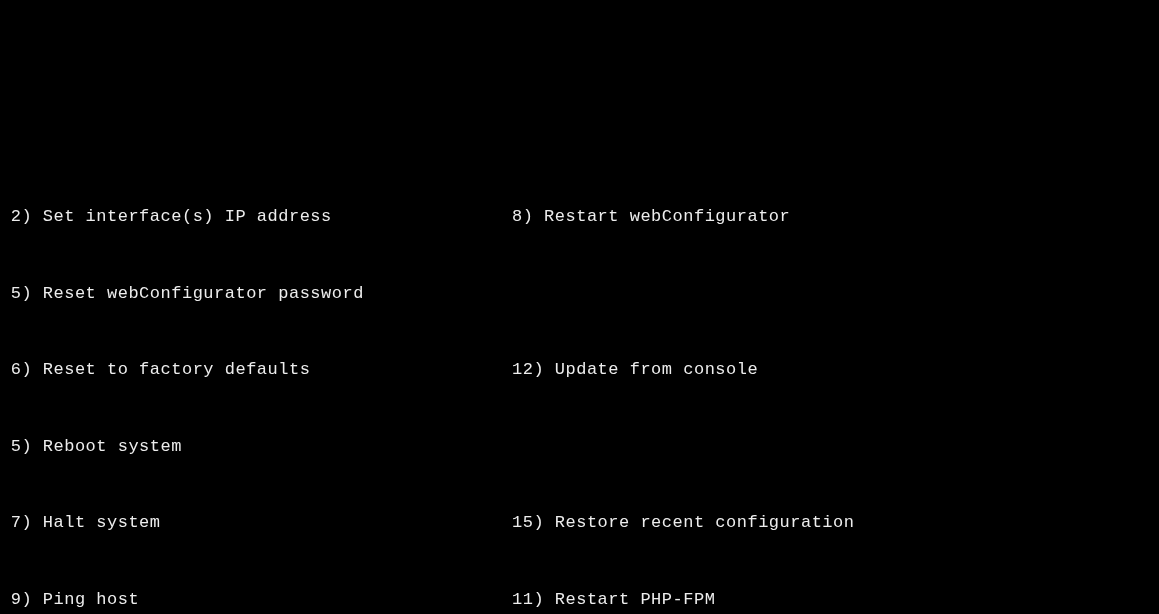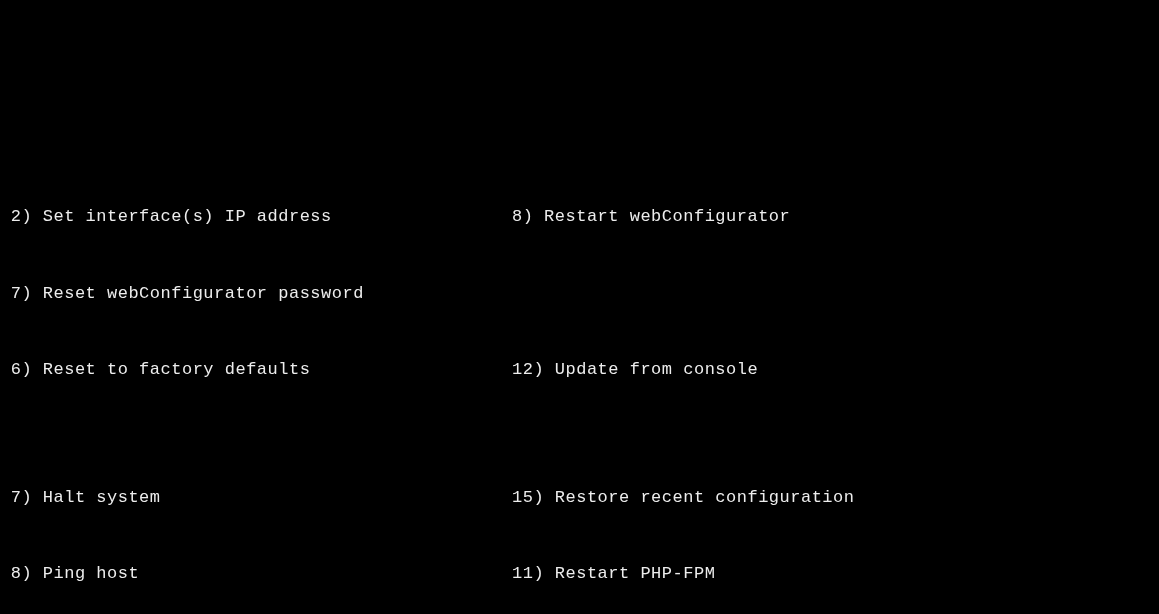--- a/index.html
+++ b/index.html
@@ -27,34 +27,35 @@
 
 
 
 <div class="term">
   
   <div class="row col-wrap">
     <span class="col-left dim"> 2) Set interface(s) IP address</span>
     <span class="col-right dim">8) Restart webConfigurator</span>
   </div>
   <div class="row col-wrap">
-    <span class="col-left dim"> 7) Reset webConfigurator password</span>
+    <span class="col-left dim"> 5) Reset webConfigurator password</span>
   </div>
   <div class="row col-wrap">
     <span class="col-left dim"> 6) Reset to factory defaults</span>
     <span class="col-right dim">12) Update from console</span>
   </div>
   <div class="row col-wrap">
+    <span class="col-left dim"> 5) Reboot system</span>
   </div>
   <div class="row col-wrap">
     <span class="col-left dim"> 7) Halt system</span>
     <span class="col-right dim">15) Restore recent configuration</span>
   </div>
   <div class="row col-wrap">
-    <span class="col-left dim"> 8) Ping host</span>
+    <span class="col-left dim"> 9) Ping host</span>
     <span class="col-right dim">11) Restart PHP-FPM</span>
   </div>
   
 
   
 
   
 
   
 

